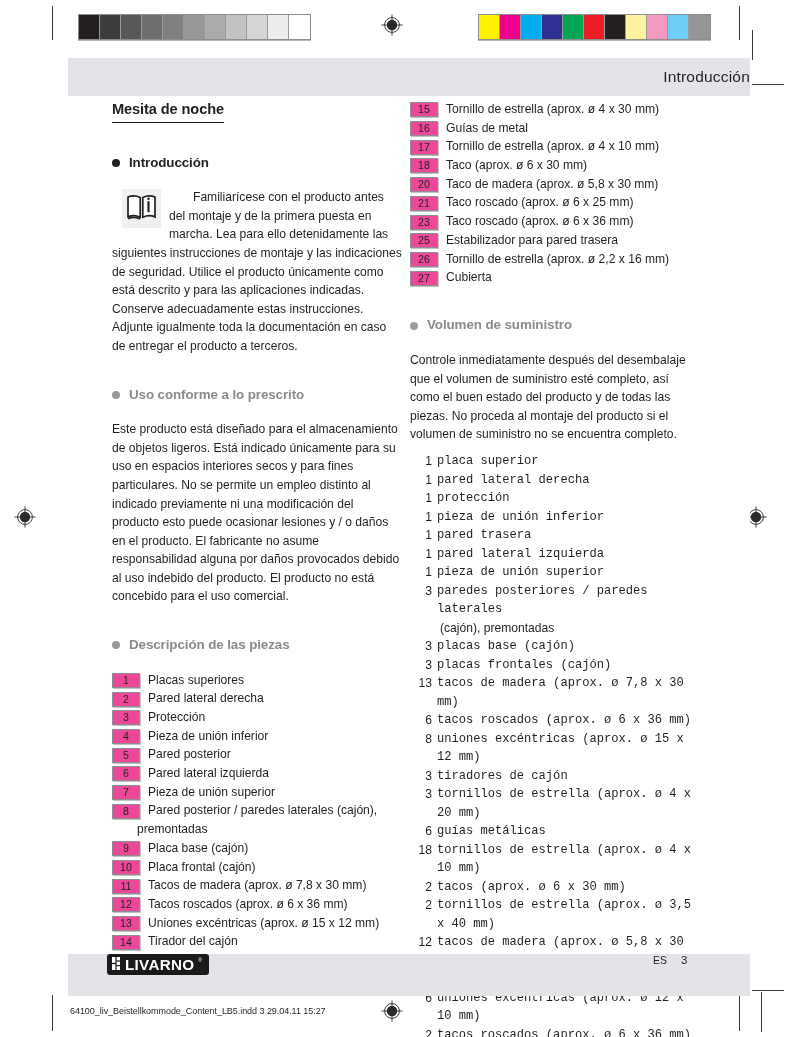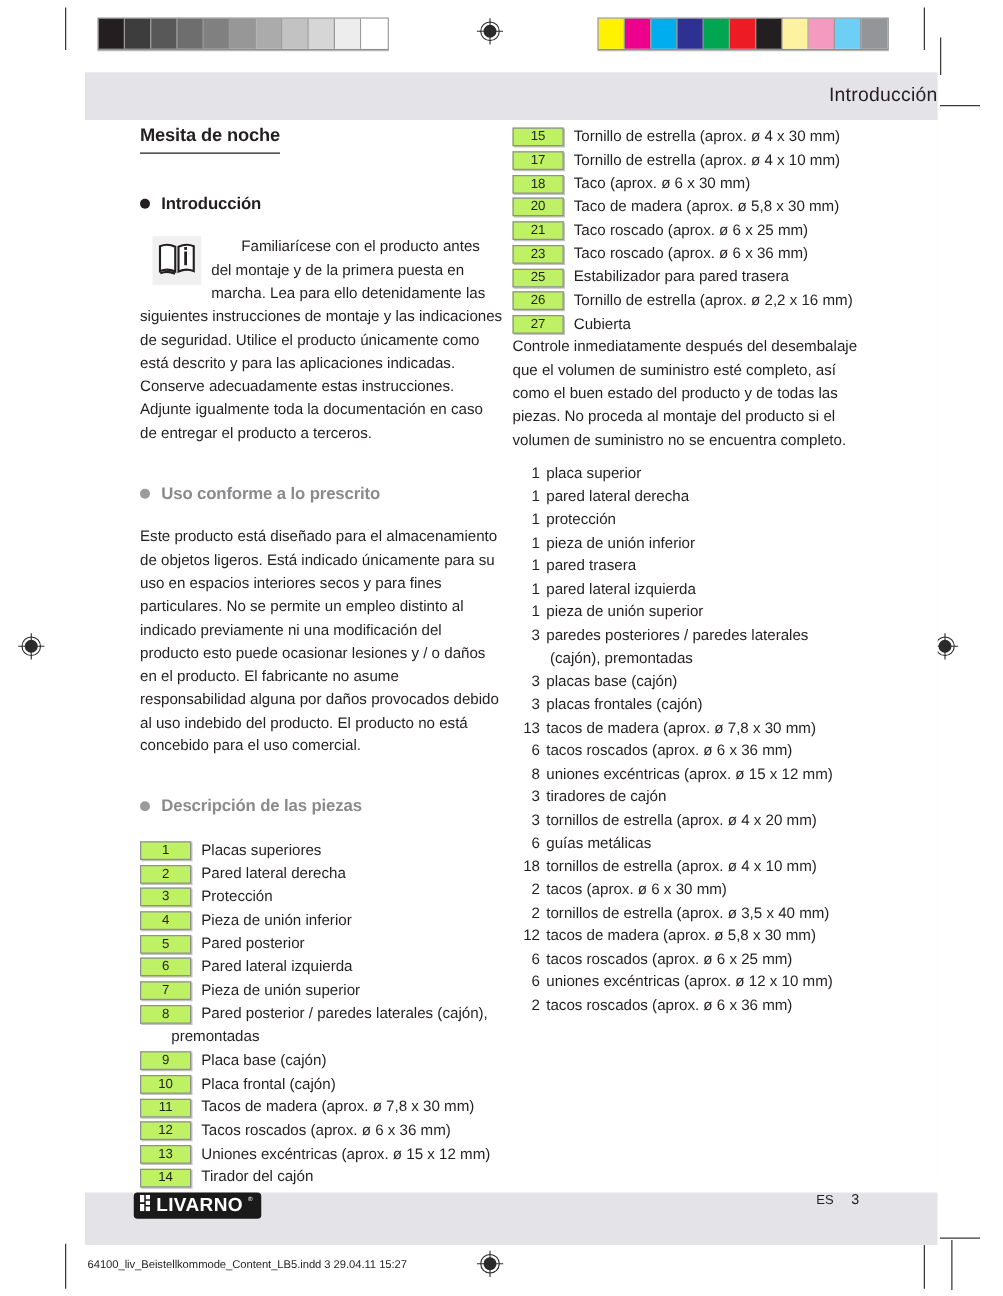--- a/index.html
+++ b/index.html
@@ -127,26 +127,26 @@
     margin: 0; padding: 0;
   }
   ul.parts li {
     display: flex;
     align-items: flex-start;
     margin-bottom: 0.4px;
     line-height: 18.3px;
   }
   .numbox {
     flex: 0 0 auto;
-    width: 41px;
+    width: 28px;
     min-height: 14px;
     margin-top: 2.4px;
     margin-right: 8px;
     border: 1px solid #8f8f92;
-    background: #bef264;
+    background: #ec4899;
     box-shadow: 1px 1px 0 #c2c2c4;
     font-size: 10.6px;
     line-height: 13px;
     text-align: center;
     color: #231f20;
   }
   .part-label { flex: 1 1 auto; }
   .part-cont { padding-left: 25px; }
 
   
@@ -157,21 +157,21 @@
   ul.qty li {
     display: flex;
     line-height: 18.5px;
   }
   .qty-num {
     flex: 0 0 auto;
     width: 22px;
     text-align: right;
     margin-right: 5px;
   }
-  .qty-label { flex: 1 1 auto; }
+  .qty-label { flex: 1 1 auto; font-family: Liberation Mono, monospace; }
   .qty-cont { padding-left: 30px; line-height: 18.5px; }
 
   
   .footer-band {
     position: absolute;
     left: 68px; top: 954px;
     width: 682px; height: 42px;
     background: #e4e4e8;
   }
   .livarno-logo {
@@ -390,20 +390,24 @@
     </ul>
 </div>
 
 <div class="col" id="col-right">
   <ul class="parts" id="parts-right">
       <li>
         <span class="numbox">15</span>
         <span class="part-label">Tornillo de estrella (aprox. ø 4 x 30 mm)</span>
       </li>
       <li>
+        <span class="numbox">16</span>
+        <span class="part-label">Guías de metal</span>
+      </li>
+      <li>
         <span class="numbox">17</span>
         <span class="part-label">Tornillo de estrella (aprox. ø 4 x 10 mm)</span>
       </li>
       <li>
         <span class="numbox">18</span>
         <span class="part-label">Taco (aprox. ø 6 x 30 mm)</span>
       </li>
       <li>
         <span class="numbox">20</span>
         <span class="part-label">Taco de madera (aprox. ø 5,8 x 30 mm)</span>
@@ -423,20 +427,24 @@
       <li>
         <span class="numbox">26</span>
         <span class="part-label">Tornillo de estrella (aprox. ø 2,2 x 16 mm)</span>
       </li>
       <li>
         <span class="numbox">27</span>
         <span class="part-label">Cubierta</span>
       </li>
     </ul>
 
+  <div class="sec-head gray" style="margin-top:30px;">
+    <span class="bullet"></span>
+    <span>Volumen de suministro</span>
+  </div>
   <p class="body" style="">Controle inmediatamente después del desembalaje que el volumen de suministro esté completo, así como el buen estado del producto y de todas las piezas. No proceda al montaje del producto si el volumen de suministro no se encuentra completo.</p>
 
   <ul class="qty" id="qty-list">
       <li>
         <span class="qty-num">1</span>
         <span class="qty-label">placa superior</span>
       </li>
       <li>
         <span class="qty-num">1</span>
         <span class="qty-label">pared lateral derecha</span>

